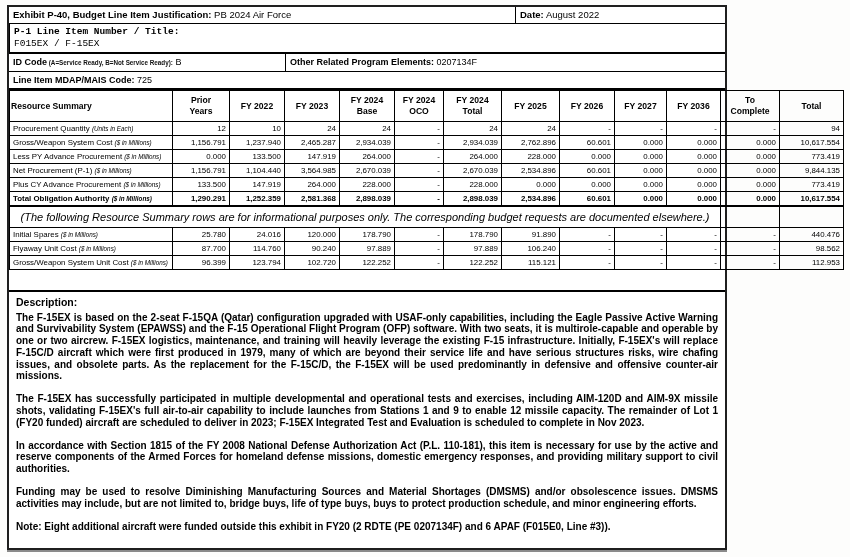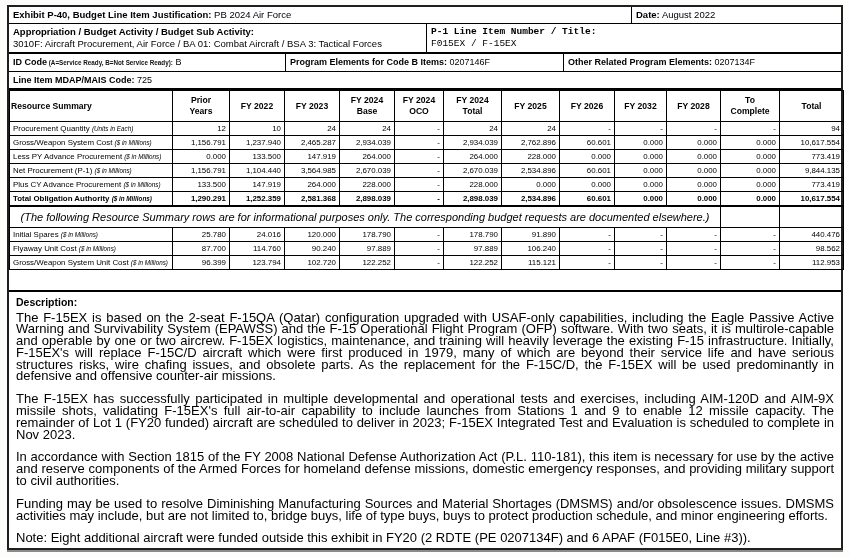--- a/index.html
+++ b/index.html
@@ -1,19 +1,19 @@
 <!DOCTYPE html>
 <html><head>
 <meta charset="utf-8">
 <style>
   * { margin:0; padding:0; box-sizing:border-box; }
   html,body { width:850px; height:557px; background:#ffffff; font-family:"Liberation Sans", sans-serif; color:#000; }
   .page { position:relative; width:850px; height:557px; background:#fdfdfc; overflow:hidden; }
   .doc-box {
-    position:absolute; left:7px; top:5px; width:836px; height:545px;
+    position:absolute; left:7px; top:5px; width:720px; height:545px;
     background:#fff; border:2px solid #1f1f1f; box-shadow:0 2px 0 #8a8a8a;
   }
 
   
   .hdr-row { display:flex; border-bottom:1px solid #000; font-size:9.5px; }
   .hdr-row.thick { border-bottom:2px solid #000; }
   .hdr-cell { padding:2px 4px; line-height:12px; }
   .hdr-cell .b { font-weight:bold; }
   .row1-left { flex:1; }
   .row1-right { width:210px; border-left:1px solid #000; }
@@ -36,47 +36,42 @@
   td.lbl { font-size:7.9px; text-align:left; padding:1px 2px 1px 3px; white-space:nowrap; }
   td.lbl .unit { font-style:italic; font-size:6.3px; }
   td.num { font-size:7.9px; text-align:right; padding:1px 3px 1px 1px; height:14px; }
   tr.toa td { font-weight:bold; border-bottom:2.5px solid #000; }
   tr.note-row td { font-size:11px; font-style:italic; text-align:center; height:11px; padding:4px 2px; }
   table.rs { border-bottom:1.5px solid #000; }
 
   
   .desc-box { margin-top:20px; border-top:2.5px solid #000; padding:4px 7px 0 7px; }
   .desc-title { font-size:10.5px; font-weight:bold; margin-bottom:4px; }
-  .desc-para { font-size:13px; line-height:11.8px; text-align:justify; margin-bottom:11px; }
+  .desc-para { font-size:10px; line-height:11.8px; text-align:justify; margin-bottom:11px;font-weight:bold; }
 </style>
 </head>
 <body>
 
 <div class="page">
   <div class="doc-box">
 
     <div class="hdr-row">
       <div class="hdr-cell row1-left"><span class="b">Exhibit P-40, Budget Line Item Justification:</span><span class="hdr-value"> PB 2024 Air Force</span></div>
       <div class="hdr-cell row1-right"><span class="b">Date:</span><span class="hdr-value"> August 2022</span></div>
     </div>
 
     <div class="hdr-row thick">
-      <div class="hdr-cell row2-left">
-        <div class="b">Appropriation / Budget Activity / Budget Sub Activity:</div>
-        <div class="hdr-value">3010F: Aircraft Procurement, Air Force / BA 01: Combat Aircraft / BSA 3: Tactical Forces</div>
-      </div>
       <div class="hdr-cell row2-right">
         <div class="b">P-1 Line Item Number / Title:</div>
         <div class="hdr-value">F015EX / F-15EX</div>
       </div>
     </div>
 
     <div class="hdr-row" style="font-size:9px;">
       <div class="hdr-cell row3-c1"><span class="b">ID Code</span><span class="tiny-note"> (A=Service Ready, B=Not Service Ready):</span><span class="hdr-value"> B</span></div>
-      <div class="hdr-cell row3-c2"><span class="b">Program Elements for Code B Items:</span><span class="hdr-value"> 0207146F</span></div>
       <div class="hdr-cell row3-c3"><span class="b">Other Related Program Elements:</span><span class="hdr-value"> 0207134F</span></div>
     </div>
 
     <div class="hdr-row thick" style="font-size:9px;">
       <div class="hdr-cell"><span class="b">Line Item MDAP/MAIS Code:</span><span class="hdr-value"> 725</span></div>
     </div>
 
     <table class="rs">
       <colgroup>
         <col style="width:163px">
@@ -101,22 +96,22 @@
             <th>FY 2022</th>
             <th>FY 2023</th>
             <th>FY 2024
 Base</th>
             <th>FY 2024
 OCO</th>
             <th>FY 2024
 Total</th>
             <th>FY 2025</th>
             <th>FY 2026</th>
-            <th>FY 2032</th>
-            <th>FY 2028</th>
+            <th>FY 2027</th>
+            <th>FY 2036</th>
             <th>To
 Complete</th>
             <th>Total</th>
           </tr>
         </thead>
       <tbody id="rs-body">
           <tr>
             <td class="lbl"><span>Procurement Quantity </span><span class="unit">(Units in Each)</span></td>
             <td class="num">12</td>
             <td class="num">10</td>

